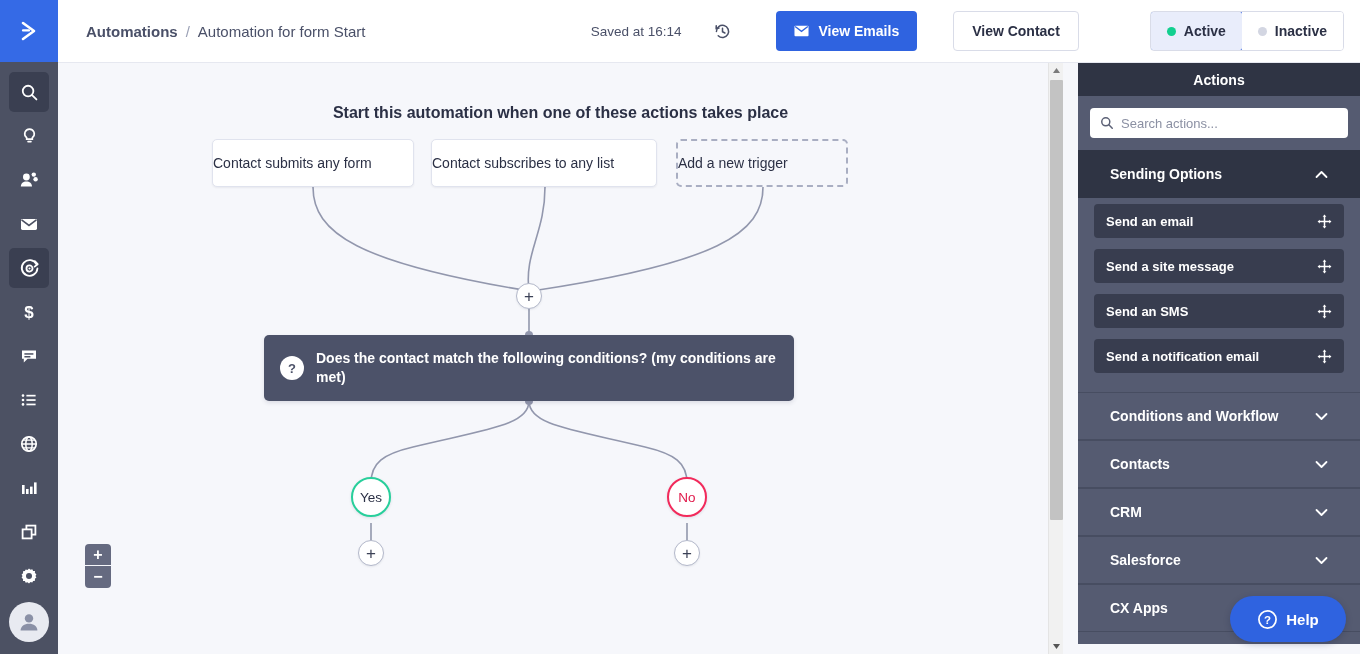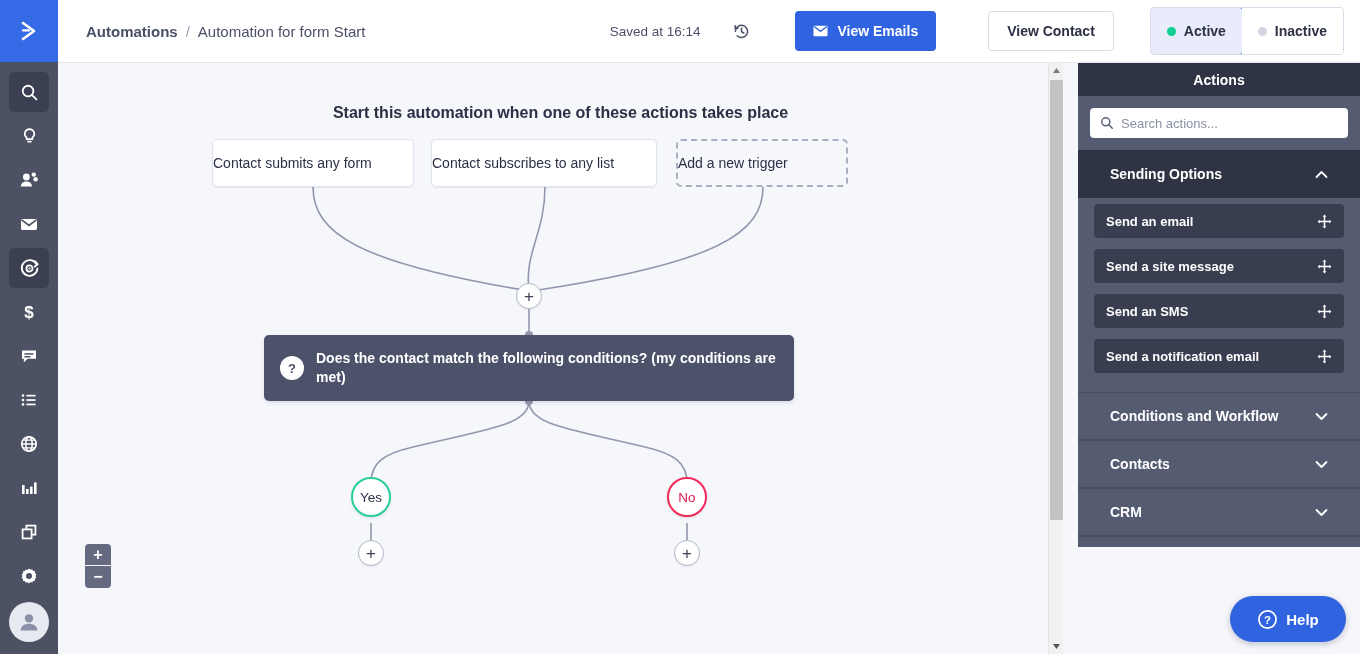--- a/index.html
+++ b/index.html
@@ -46,24 +46,24 @@
   .crumb-root { color: #4a5068; font-weight: bold; cursor: pointer; }
   .crumb-sep { color: #9aa0b5; margin: 0 8px; }
   .crumb-leaf { color: #4a5068; }
   .topbar-right { margin-left: auto; display: flex; align-items: center; padding-right: 16px; gap: 24px; }
   .saved-text { font-size: 13.5px; color: #4a5068; margin-right: 8px; }
   .history-icon { color: #4a5068; margin-right: 20px; cursor: pointer; display: flex; }
   .btn {
     height: 40px; border-radius: 4px; display: flex; align-items: center; justify-content: center;
     font-size: 14px; font-weight: bold; cursor: pointer; padding: 0 18px; white-space: nowrap;
   }
-  .btn-primary { background: #2f63e0; color: #fff; margin-right: 28px; }
+  .btn-primary { background: #2f63e0; color: #fff; margin-right: 12px; }
   .btn-primary .mail { margin-right: 9px; display: flex; }
   .btn-outline { background: #fff; color: #2b3045; border: 1px solid #d9dce8; margin-right: 12px; }
-  .seg { display: flex; height: 48px; border: 1px solid #d9dce8; border-radius: 4px; overflow: hidden; }
+  .seg { display: flex; height: 40px; border: 1px solid #d9dce8; border-radius: 4px; overflow: hidden; margin-left: 35px; }
   .seg-item {
     display: flex; align-items: center; padding: 0 16px; font-size: 14px; font-weight: bold;
     color: #2b3045; cursor: pointer; background: #fff;
   }
   .seg-item.on { background: #e9edfb; border: 1px solid #3764de; border-radius: 3px; margin: -1px; }
   .dot { width: 9px; height: 9px; border-radius: 50%; margin-right: 8px; flex: 0 0 auto; }
 
   
   .canvas {
     position: absolute; left: 58px; top: 63px; width: 1194px; height: 591px;
@@ -127,21 +127,21 @@
     width: 15px; height: 15px; display: flex; align-items: center; justify-content: center; cursor: pointer;
   }
   .vscroll .down { position: absolute; bottom: 0; left: 0; }
   .vscroll .thumb {
     position: absolute; left: 1px; top: 17px; width: 13px; height: 440px;
     background: #c3c3c3; border-radius: 1px; cursor: pointer;
   }
 
   
   .panel {
-    position: absolute; left: 1078px; top: 63px; width: 282px; height: 484px;
+    position: absolute; left: 1078px; top: 63px; width: 282px; height: 581px;
     background: #555b71; overflow: hidden; z-index: 15;
   }
   .panel-head {
     height: 33px; background: #2f3444; color: #fff;
     display: flex; align-items: center; justify-content: center;
     font-size: 14px; font-weight: bold;
   }
   .panel-search-wrap { padding: 12px; }
   .panel-search {
     height: 30px; background: #fff; border-radius: 4px;

